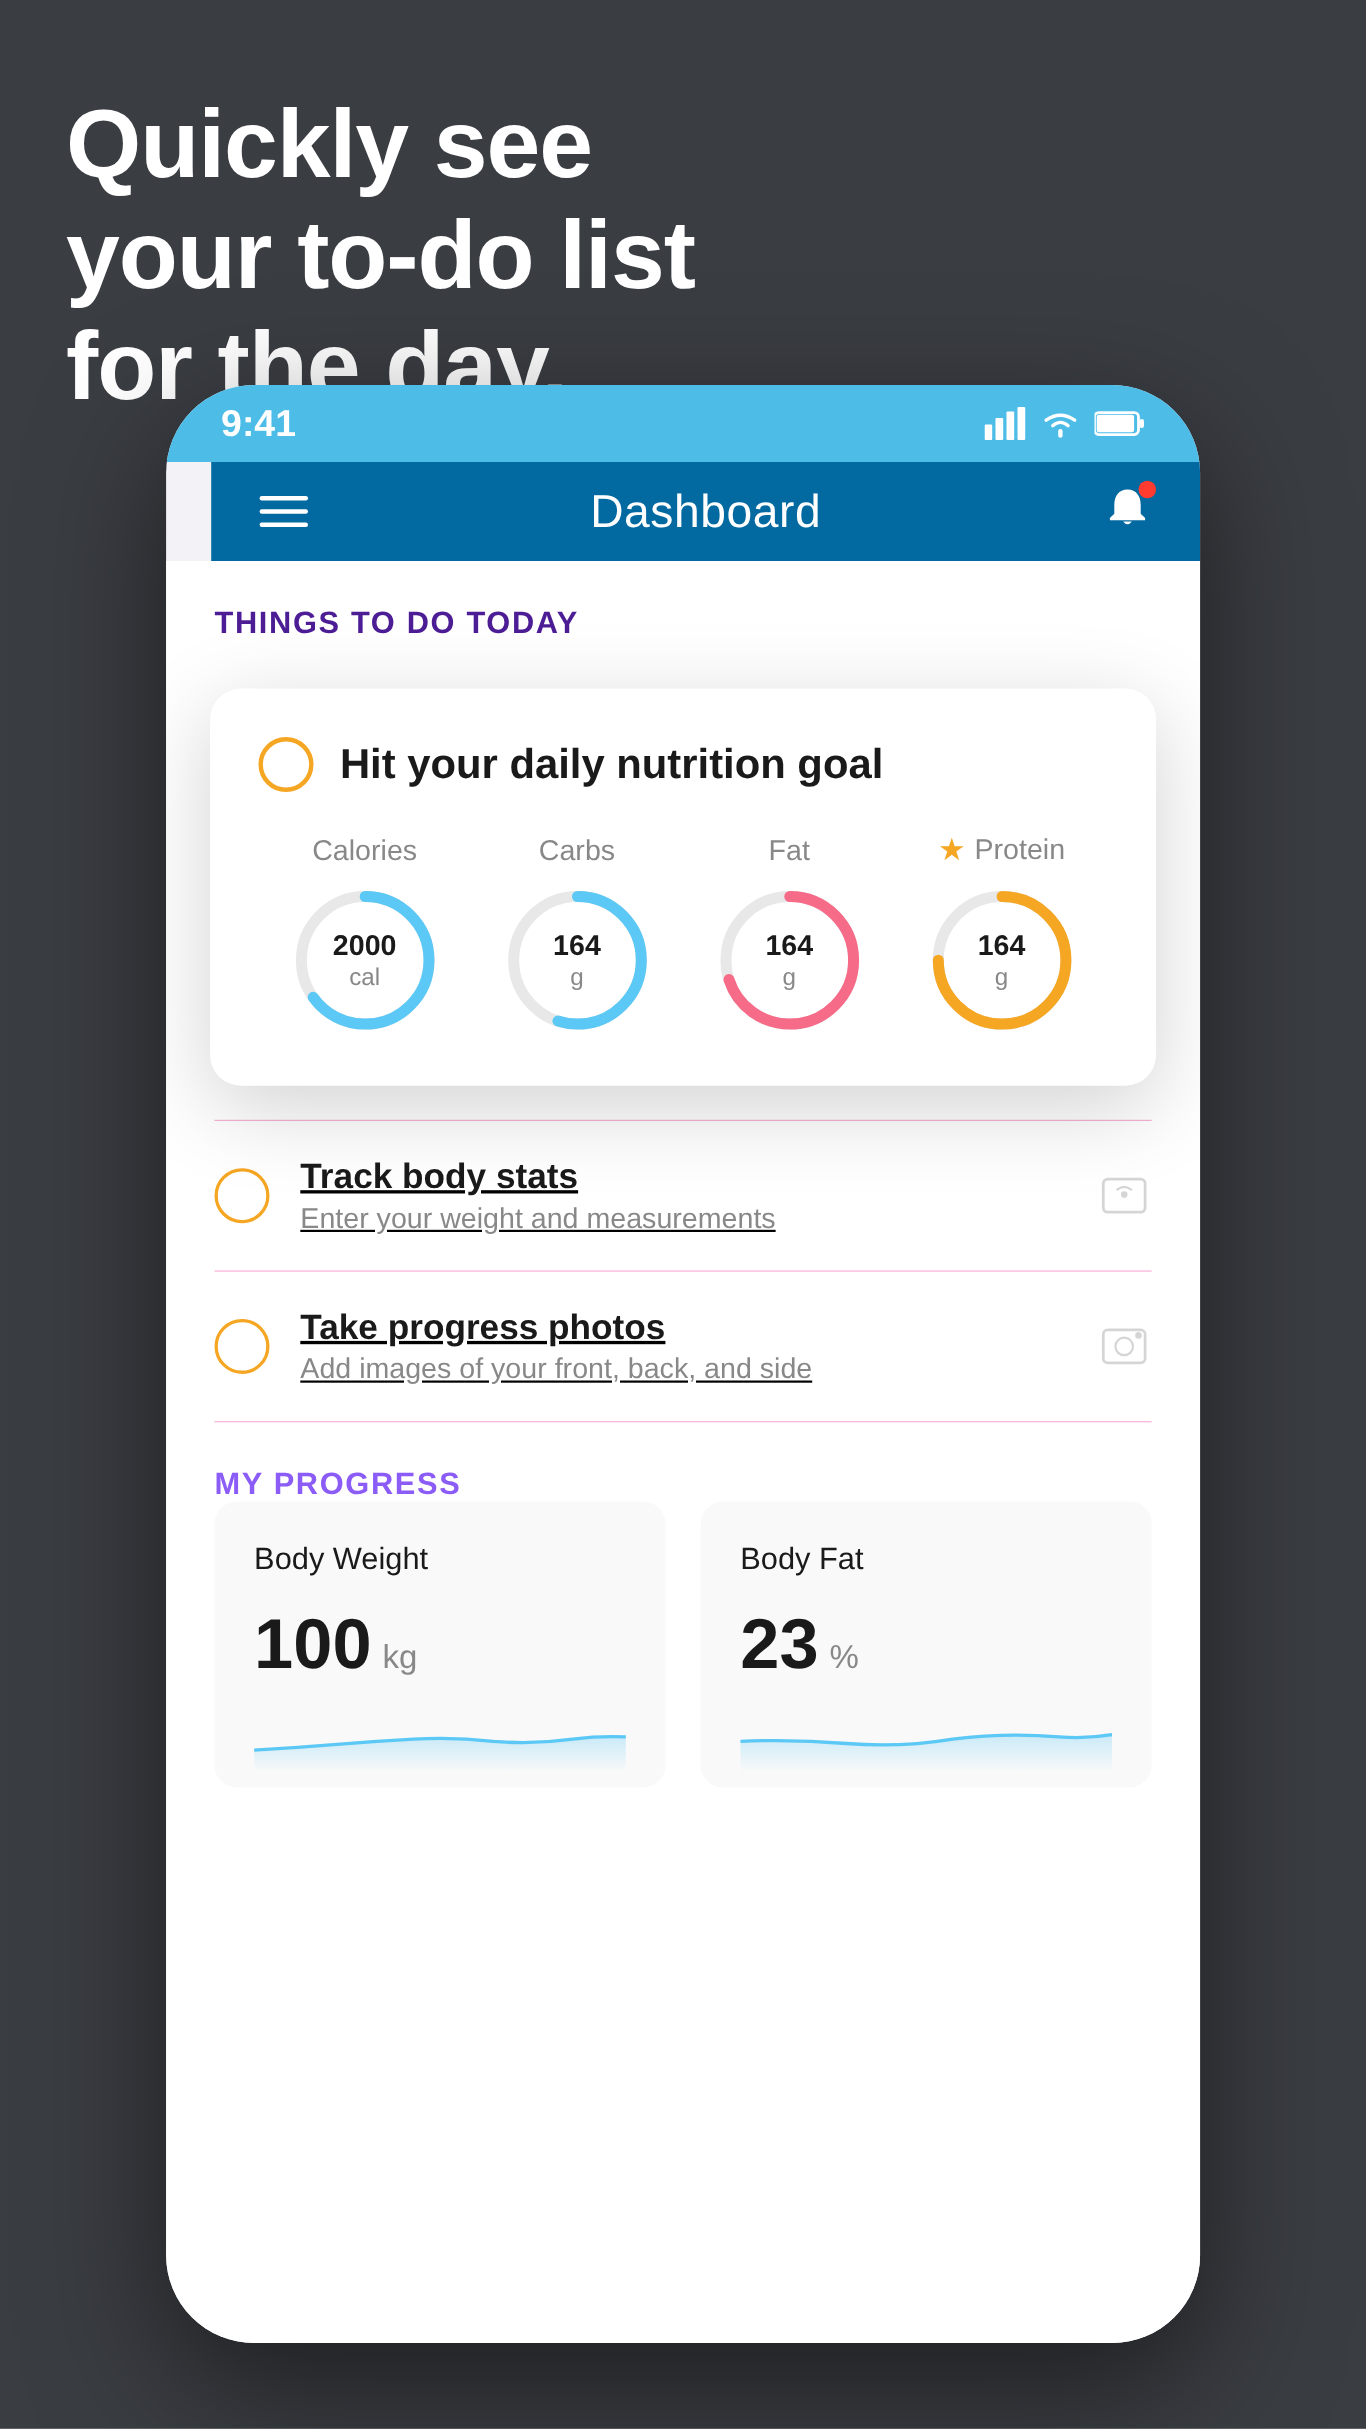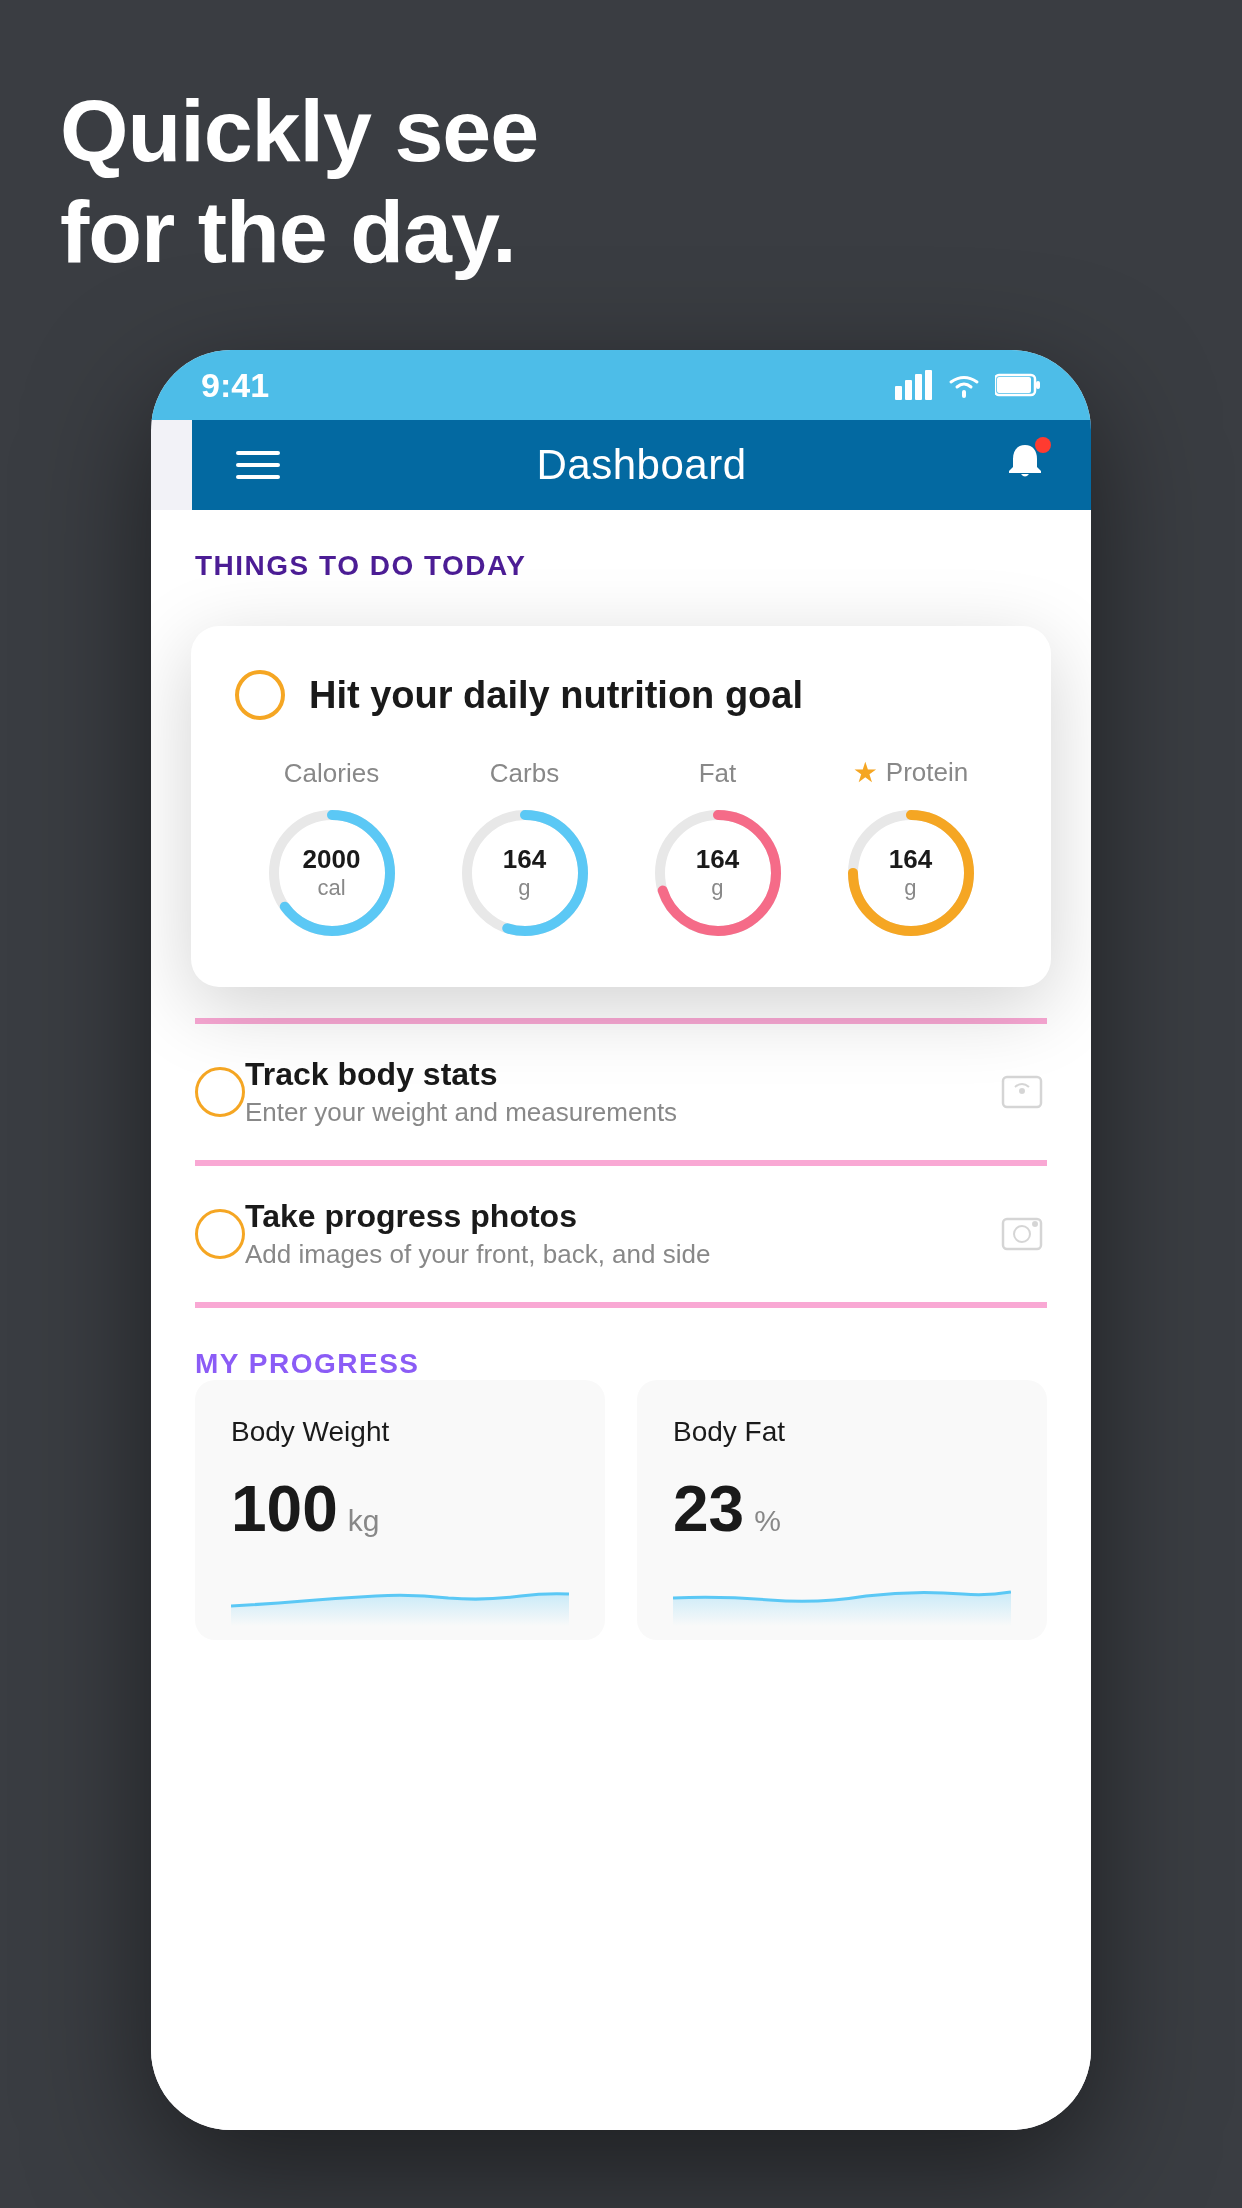--- a/index.html
+++ b/index.html
@@ -162,21 +162,23 @@
 
     
     .todo-list {
       padding: 0 44px;
       margin-top: 280px;
     }
     .todo-item {
       display: flex;
       align-items: center;
       padding: 32px 0;
-      border-bottom: 6px solid #f9a8d4;
+      border-bottom: 1px solid #f9a8d4;
+      gap: 28px;
+      text-decoration: underline;
     }
     .todo-circle {
       width: 50px;
       height: 50px;
       border-radius: 50%;
       border: 3px solid #4cd964;
       flex-shrink: 0;
       position: relative;
     }
     .todo-circle.yellow { border-color: #f5a623; }
@@ -251,20 +253,21 @@
     .mini-chart svg {
       width: 100%;
       height: 60px;
     }
   </style>
 </head>
 <body>
 
 <div class="headline">
   <div>Quickly see</div>
+  <div>your to-do list</div>
   <div>for the day.</div>
 </div>
 
 <div class="phone-frame">
 
   <div class="status-bar">
     <span class="time">9:41</span>
     <div class="status-icons">
 
       <svg width="38" height="30" viewBox="0 0 38 30">

